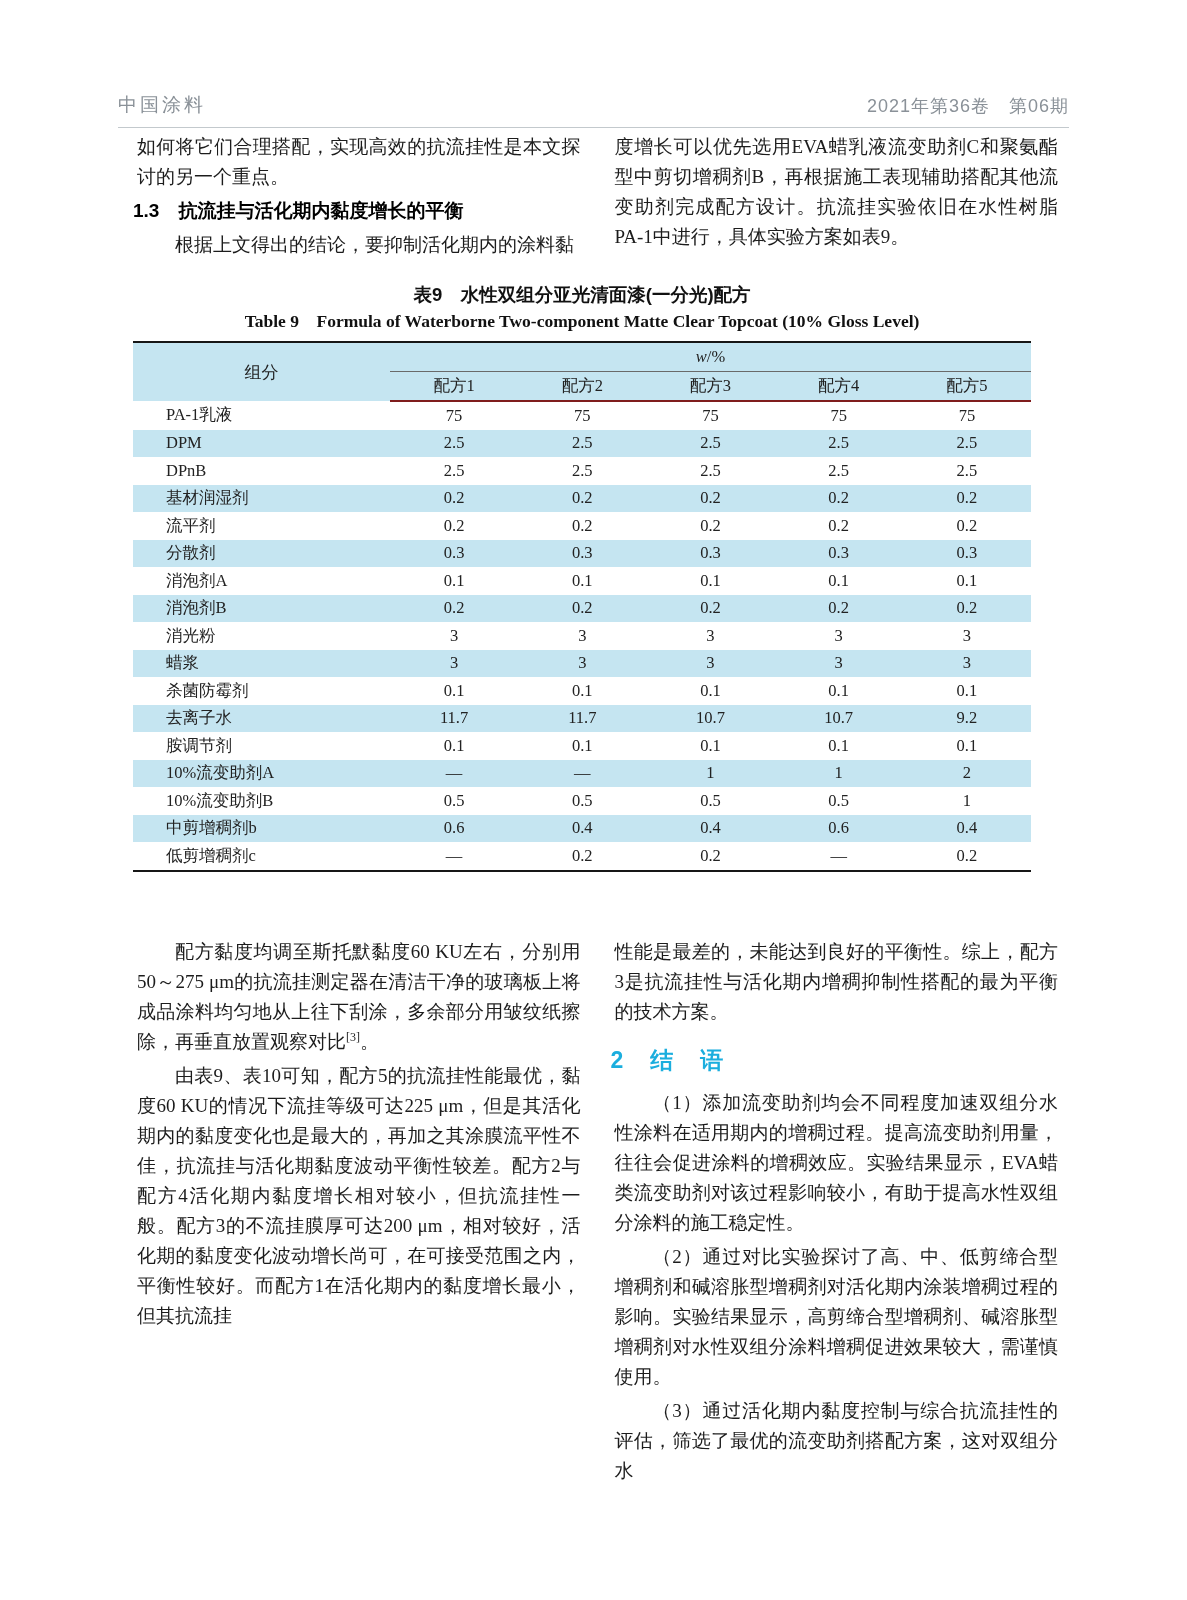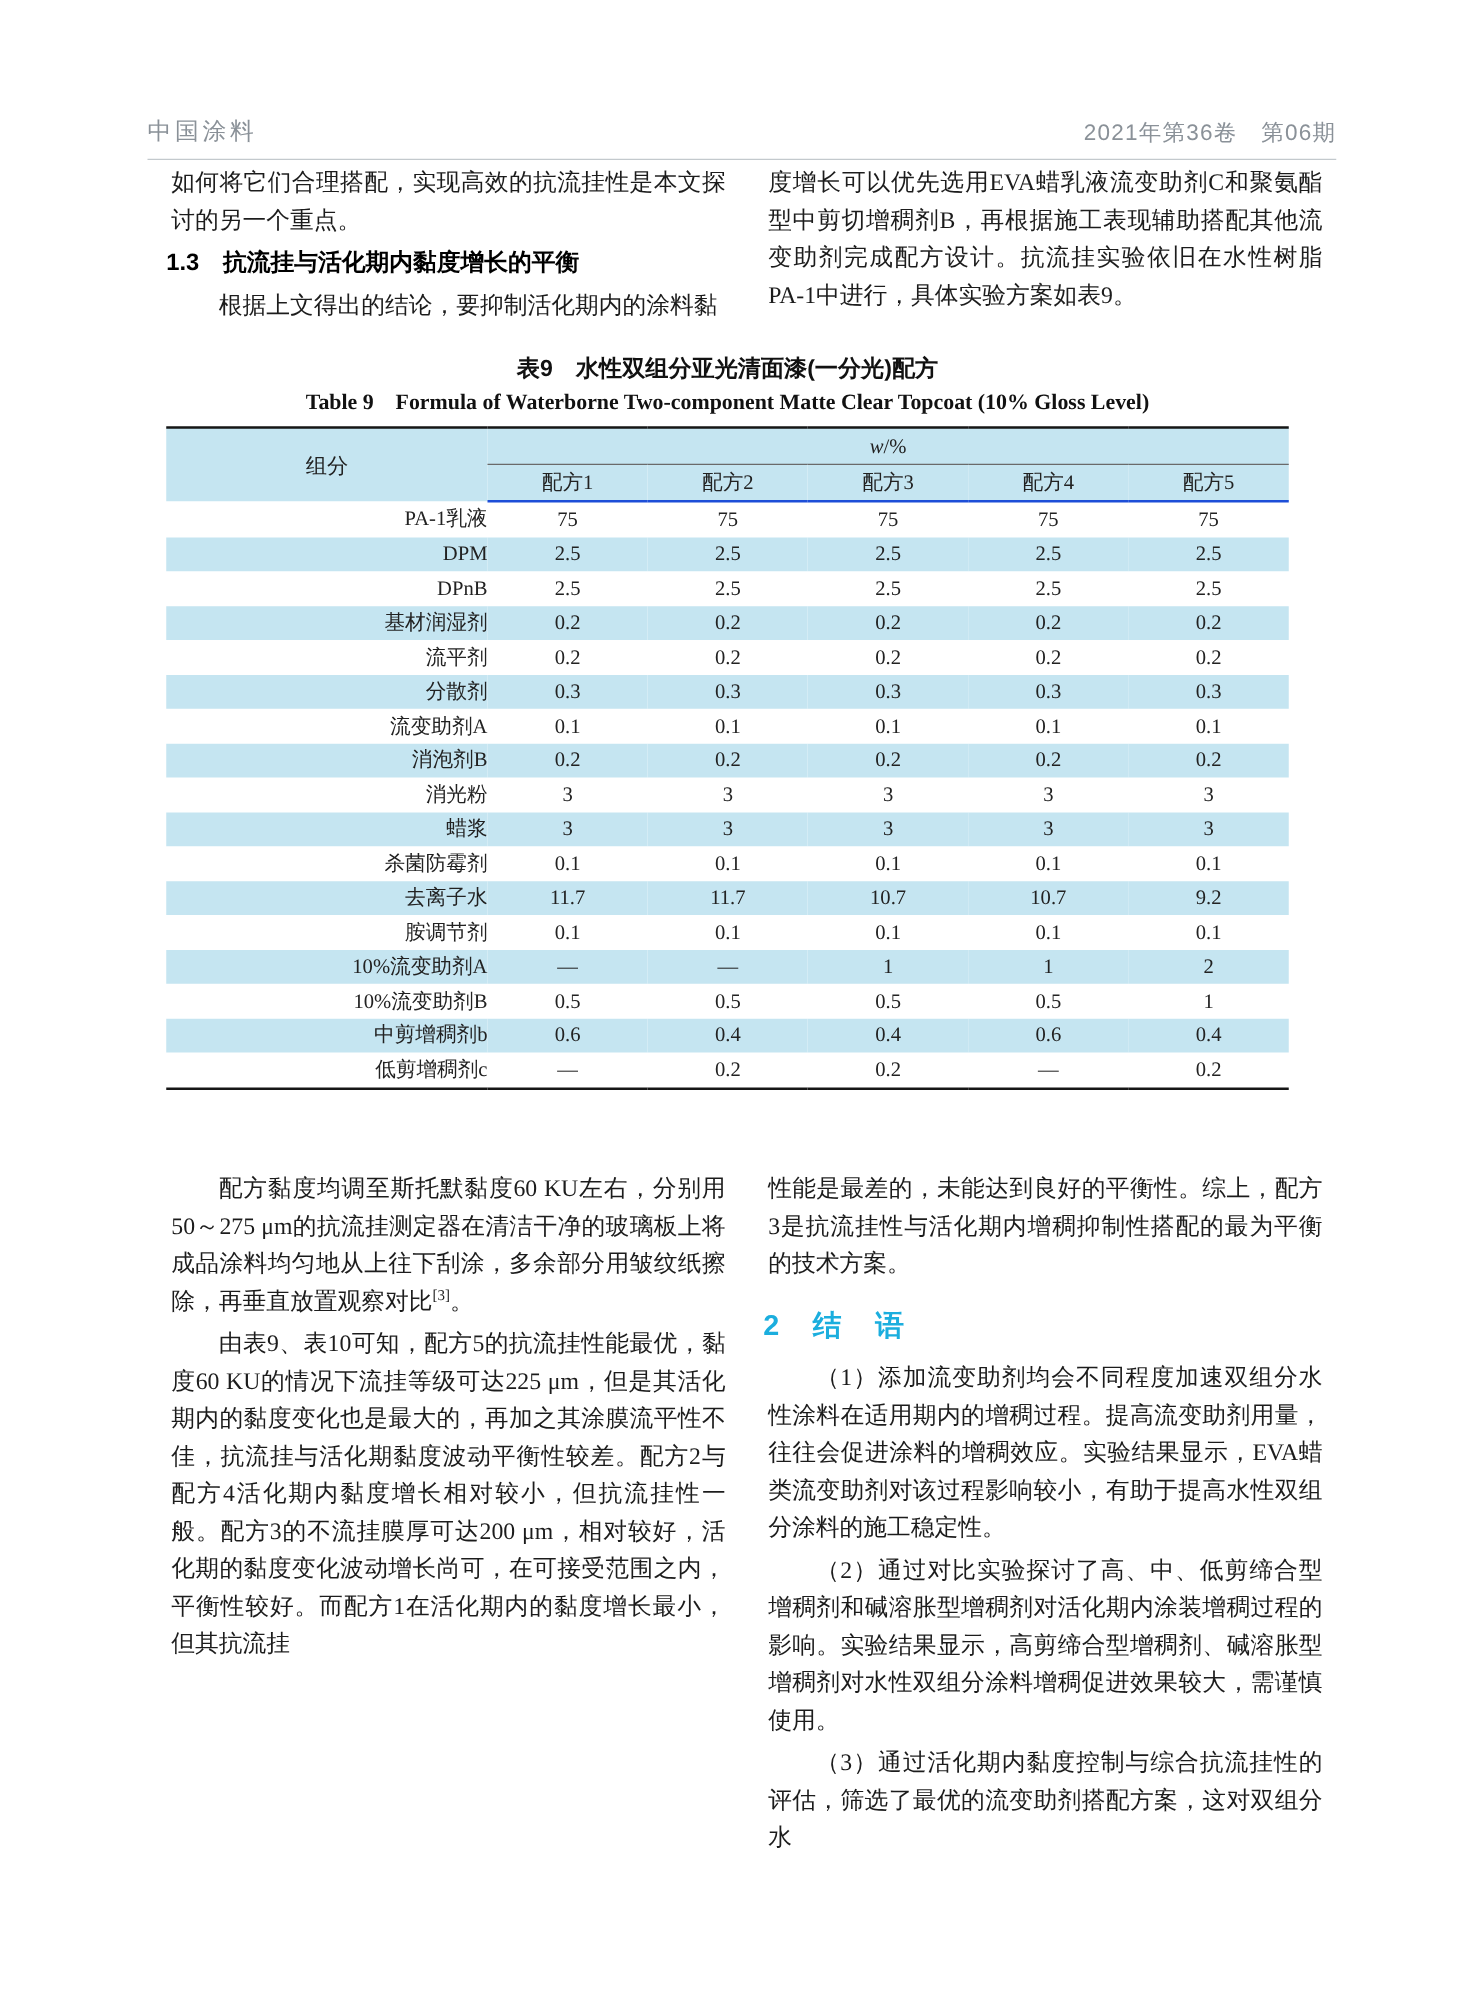--- a/index.html
+++ b/index.html
@@ -50,28 +50,28 @@
   .tbl-title-en{
     text-align:center;font-weight:bold;font-size:17.5px;line-height:22px;
     font-family:"Liberation Serif","DejaVu Serif",serif;color:#111;margin:3px 0 0 0;
   }
   table.ftable{
     width:100%;margin-top:9px;border-collapse:collapse;table-layout:fixed;
     font-size:16.5px;color:#222;
     border-top:2px solid #161616;border-bottom:2px solid #161616;
   }
   .ftable thead{background:#c5e5f1;}
-  .ftable thead tr:last-child td{border-bottom:2px solid #1d4ed8;}
+  .ftable thead tr:last-child td{border-bottom:2px solid #7f1d1d;}
   .ftable td{padding:0;text-align:center;vertical-align:middle;}
   .ftable thead td{height:28px;}
   .ftable .comp-h{width:257px;font-size:17px;}
   .ftable .unit-h{border-bottom:1px solid #6a6a6a;font-size:16.5px;}
   .ftable .unit-h .var{font-style:italic;}
   .ftable tbody td{height:27.5px;}
-  .ftable tbody td.row-label{text-align:right;padding-left:33px;}
+  .ftable tbody td.row-label{text-align:left;padding-left:33px;}
   .ftable tbody tr:nth-child(even){background:#c5e5f1;}
   
   .footer{position:absolute;left:131px;top:1490px;display:flex;align-items:center;}
   .page-number{
     font-size:27px;color:#2d4d7c;margin-right:11px;
     font-family:"Liberation Serif","DejaVu Serif",serif;align-self:flex-end;
   }
   .footer-bar{width:4px;height:47px;background:#1f3a5f;margin-right:11px;}
   .footer-titles{display:flex;flex-direction:column;justify-content:center;}
   .footer-cn{
@@ -164,21 +164,21 @@
           </tr>
           <tr>
             <td class="row-label">分散剂</td>
             <td>0.3</td>
             <td>0.3</td>
             <td>0.3</td>
             <td>0.3</td>
             <td>0.3</td>
           </tr>
           <tr>
-            <td class="row-label">流变助剂A</td>
+            <td class="row-label">消泡剂A</td>
             <td>0.1</td>
             <td>0.1</td>
             <td>0.1</td>
             <td>0.1</td>
             <td>0.1</td>
           </tr>
           <tr>
             <td class="row-label">消泡剂B</td>
             <td>0.2</td>
             <td>0.2</td>

